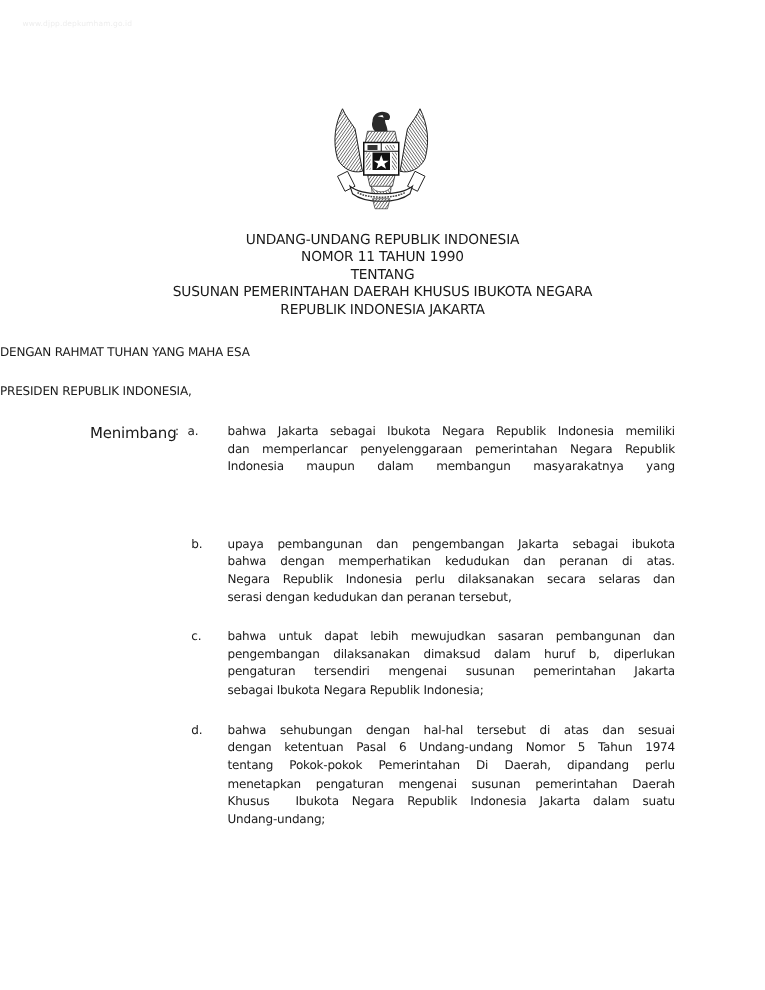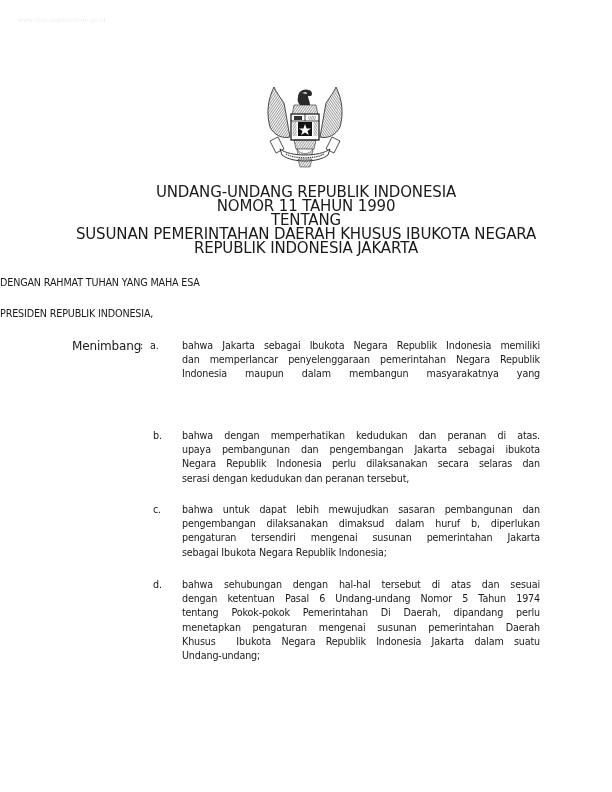--- a/index.html
+++ b/index.html
@@ -29,21 +29,21 @@
       top: 83px;
       width: 82px;
       height: 90px;
     }
     .title-block {
       position: absolute;
       left: 0;
       width: 612px;
       top: 185px;
       text-align: center;
-      font-size: 15px;
+      font-size: 11px;
       line-height: 14px;
       letter-spacing: -0.15px;
     }
     .title-block div { white-space: nowrap; }
     .centered {
       position: absolute;
       left: 0;
       width: 516px;
       font-size: 9.6px;
       line-height: 14px;
@@ -158,22 +158,22 @@
   <div class="body">
     <span class="line">bahwa Jakarta sebagai Ibukota Negara Republik Indonesia memiliki</span>
     <span class="line">dan memperlancar penyelenggaraan pemerintahan Negara Republik</span>
     <span class="line" style="word-spacing:12px;">Indonesia maupun dalam membangun masyarakatnya yang</span>
   </div>
 </div>
 
 <div class="item" style="top:429px;">
   <div class="marker" style="left:3px;">b.</div>
   <div class="body">
+    <span class="line">upaya pembangunan dan pengembangan Jakarta sebagai ibukota</span>
     <span class="line">bahwa dengan memperhatikan kedudukan dan peranan di atas.</span>
-    <span class="line">upaya pembangunan dan pengembangan Jakarta sebagai ibukota</span>
     <span class="line">Negara Republik Indonesia perlu dilaksanakan secara selaras dan</span>
     <span class="line last">serasi dengan kedudukan dan peranan tersebut,</span>
   </div>
 </div>
 
 <div class="item" style="top:503px;">
   <div class="marker" style="left:3px;">c.</div>
   <div class="body">
     <span class="line">bahwa untuk dapat lebih mewujudkan sasaran pembangunan dan</span>
     <span class="line">pengembangan dilaksanakan dimaksud dalam huruf b, diperlukan</span>

